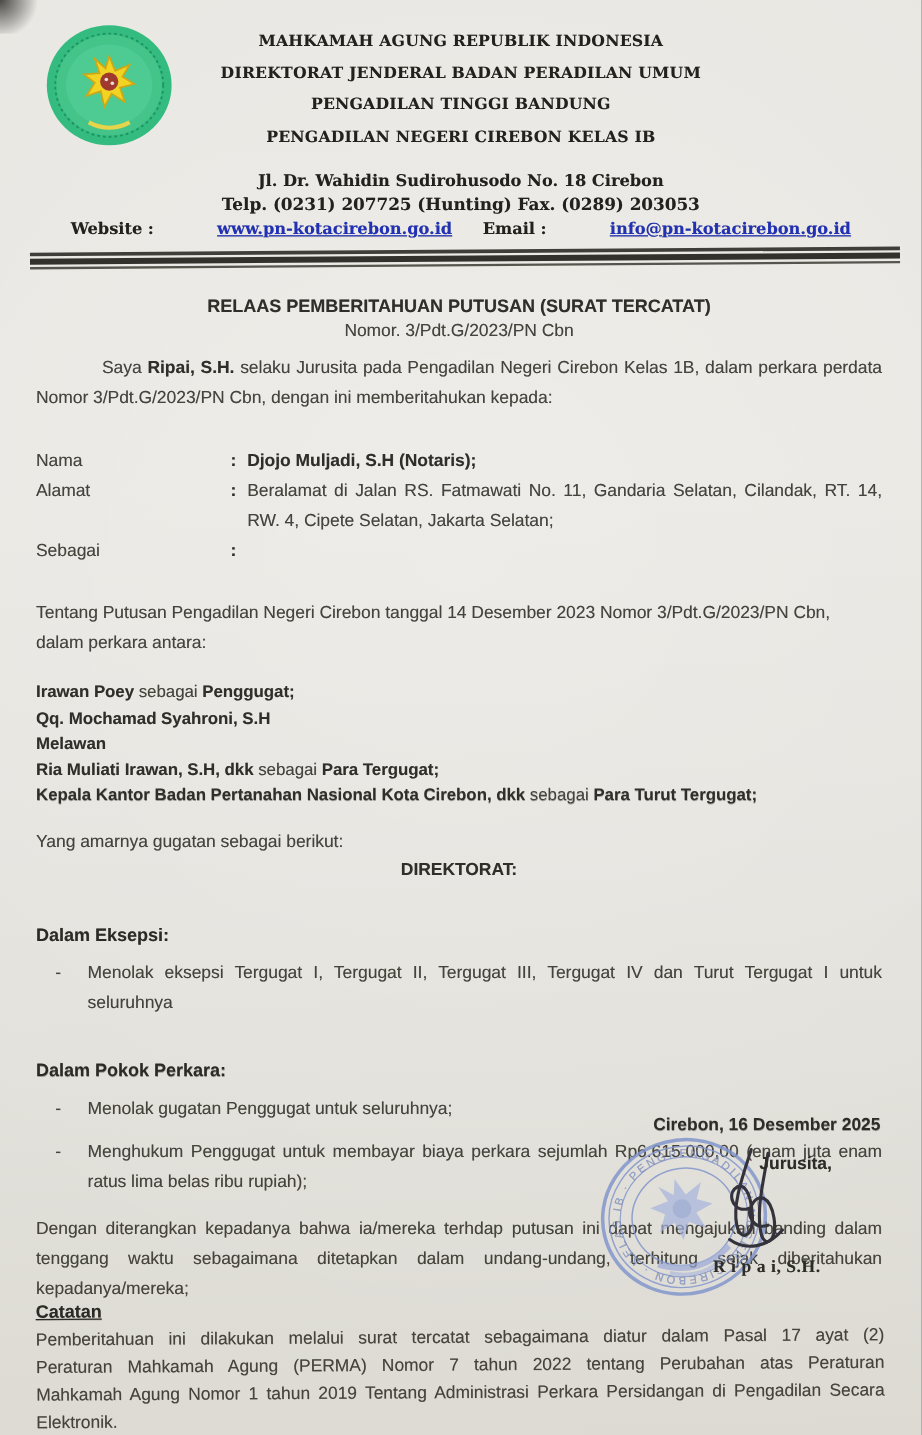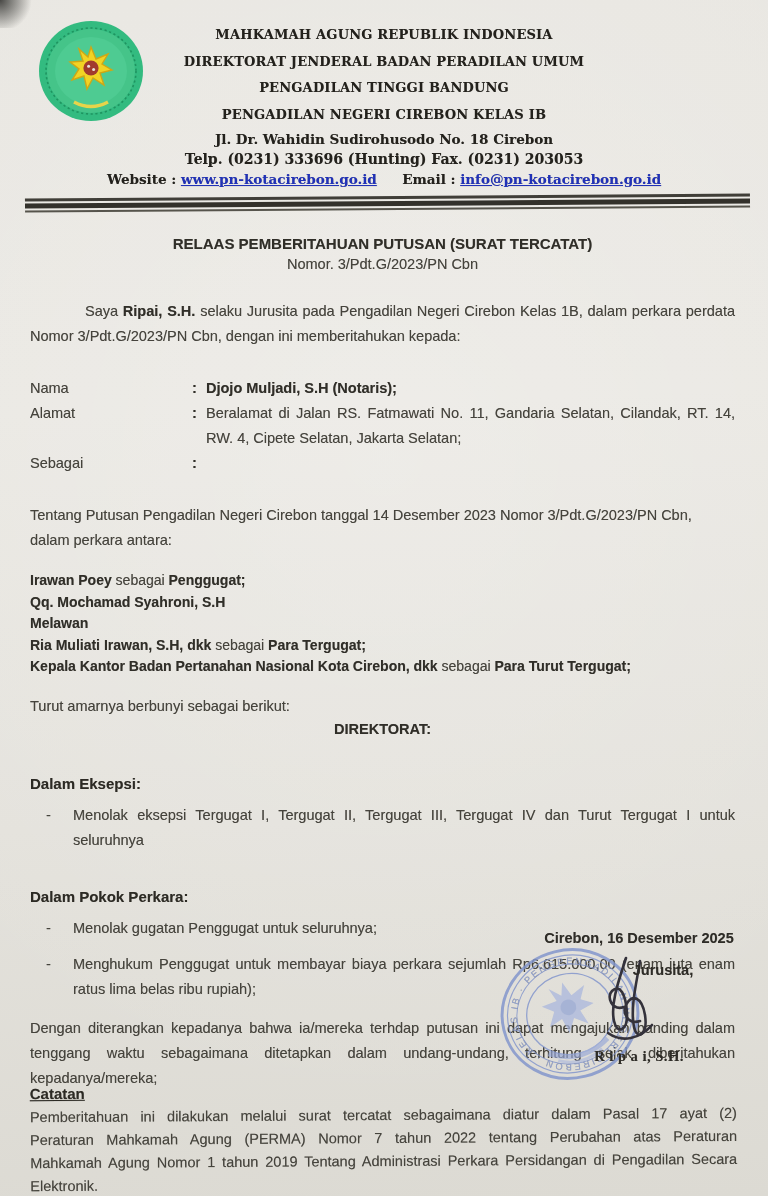--- a/index.html
+++ b/index.html
@@ -18,38 +18,38 @@
   .corner-shadow{
     position:absolute;top:0;left:0;width:34px;height:28px;
     background:radial-gradient(circle at 0 0, rgba(55,55,52,0.9), rgba(55,55,52,0.35) 45%, rgba(55,55,52,0) 72%);
     pointer-events:none;
   }
   
   .letterhead{position:relative;padding-top:22px;text-align:center;
     font-family:"DejaVu Serif","Liberation Serif",serif;font-weight:bold;color:#23211c;}
   .logo{position:absolute;left:36px;top:18px;width:110px;height:106px;}
   .org-line{font-size:13px;line-height:26.5px;letter-spacing:0.2px;}
-  .addr-line{font-size:13.5px;line-height:19px;margin-top:2px;}
+  .addr-line{font-size:13.5px;line-height:19px;margin-top:14px;}
   .phone-line{font-size:14px;line-height:20px;}
   .web-line{font-size:13.5px;line-height:20px;}
-  .web-line a{color:#2031b8;text-decoration:underline;font-weight:bold;}
+  .web-line a{color:#2031b8;text-decoration:underline;font-weight:bold;margin-left:48px;}
   .web-gap{display:inline-block;width:16px;}
   
   .rule{margin:7px 18px 0 25px;transform:rotate(-0.4deg);}
   .rule .r1{height:3px;background:#403e38;}
   .rule .rg{height:2px;}
   .rule .r2{height:5px;background:#33312b;}
   .rule .r3{height:2px;background:#56544c;}
   
   .docbody{padding:0 33px 0 30px;font-size:14.5px;line-height:25px;}
   .title{margin-top:23px;text-align:center;font-weight:bold;font-size:15px;line-height:21px;color:#302e28;}
   .docnum{text-align:center;font-size:14.5px;line-height:21px;}
   .para{margin:0;}
   .just{text-align:justify;}
-  .intro{margin-top:24px;text-indent:55px;}
+  .intro{margin-top:8px;text-indent:55px;}
   b,.bold{font-weight:bold;color:#302e28;}
   .rows{margin-top:27px;}
   .rrow{display:flex;align-items:flex-start;}
   .rlabel{width:162px;flex:0 0 162px;}
   .rcolon{width:14px;flex:0 0 14px;font-weight:bold;color:#302e28;}
   .rvalue{flex:1;text-align:justify;}
   .rvalue.bold{font-weight:bold;}
   .about{margin-top:27px;}
   .parties{margin-top:17px;text-align:left;font-size:14px;line-height:21.5px;}
   .amar-intro{margin-top:16px;}
@@ -92,21 +92,21 @@
       </g>
       <path d="M38,84 q17,9 34,0" fill="none" stroke="#e8d44a" stroke-width="3.4"></path>
     </svg>
     <div class="org">
       <div class="org-line">MAHKAMAH AGUNG REPUBLIK INDONESIA</div>
       <div class="org-line">DIREKTORAT JENDERAL BADAN PERADILAN UMUM</div>
       <div class="org-line">PENGADILAN TINGGI BANDUNG</div>
       <div class="org-line">PENGADILAN NEGERI CIREBON KELAS IB</div>
     </div>
     <div class="addr-line">Jl. Dr. Wahidin Sudirohusodo No. 18 Cirebon</div>
-    <div class="phone-line">Telp. (0231) 333696 (Hunting) Fax. (0231) 203053</div>
+    <div class="phone-line">Telp. (0231) 207725 (Hunting) Fax. (0289) 203053</div>
     <div class="web-line">
       <span>Website :</span>
       <a href="#">www.pn-kotacirebon.go.id</a>
       <span class="web-gap"></span>
       <span>Email :</span>
       <a href="#">info@pn-kotacirebon.go.id</a>
     </div>
   </header>
 
   <div class="rule">
@@ -143,21 +143,21 @@
     <p class="para about">Tentang Putusan Pengadilan Negeri Cirebon tanggal 14 Desember 2023 Nomor 3/Pdt.G/2023/PN Cbn, dalam perkara antara:</p>
 
     <div class="parties">
       <div class="pline"><b>Irawan Poey</b><span> sebagai </span><b>Penggugat;</b></div>
       <div class="pline"><b>Qq. Mochamad Syahroni, S.H</b></div>
       <div class="pline"><b>Melawan</b></div>
       <div class="pline"><b>Ria Muliati Irawan, S.H, dkk</b><span> sebagai </span><b>Para Tergugat;</b></div>
       <div class="pline"><b>Kepala Kantor Badan Pertanahan Nasional Kota Cirebon, dkk</b><span> sebagai </span><b>Para Turut Tergugat;</b></div>
     </div>
 
-    <p class="para amar-intro">Turut amarnya berbunyi sebagai berikut:</p>
+    <p class="para amar-intro">Yang amarnya gugatan sebagai berikut:</p>
     <div class="verdict">DIREKTORAT:</div>
 
     <div class="sec">
       <div class="sec-h">Dalam Eksepsi:</div>
       <div class="vitem">
         <span class="dash">-</span>
         <span class="itxt">Menolak eksepsi Tergugat I, Tergugat II, Tergugat III, Tergugat IV dan Turut Tergugat I untuk seluruhnya</span>
       </div>
     </div>
 

